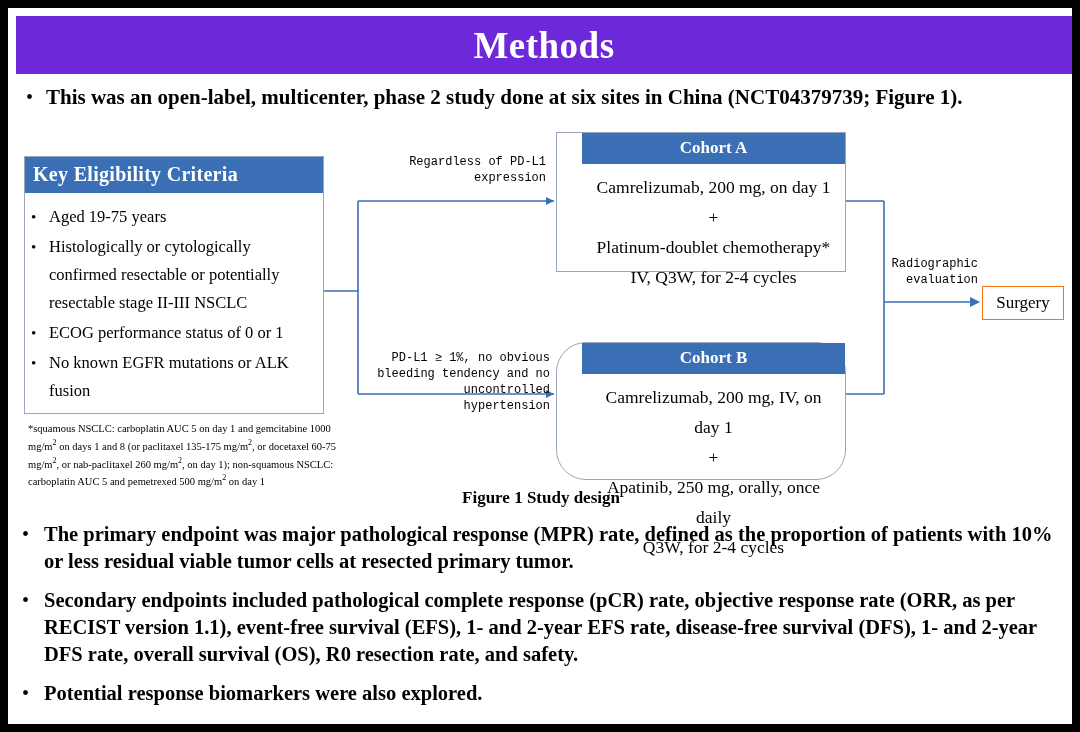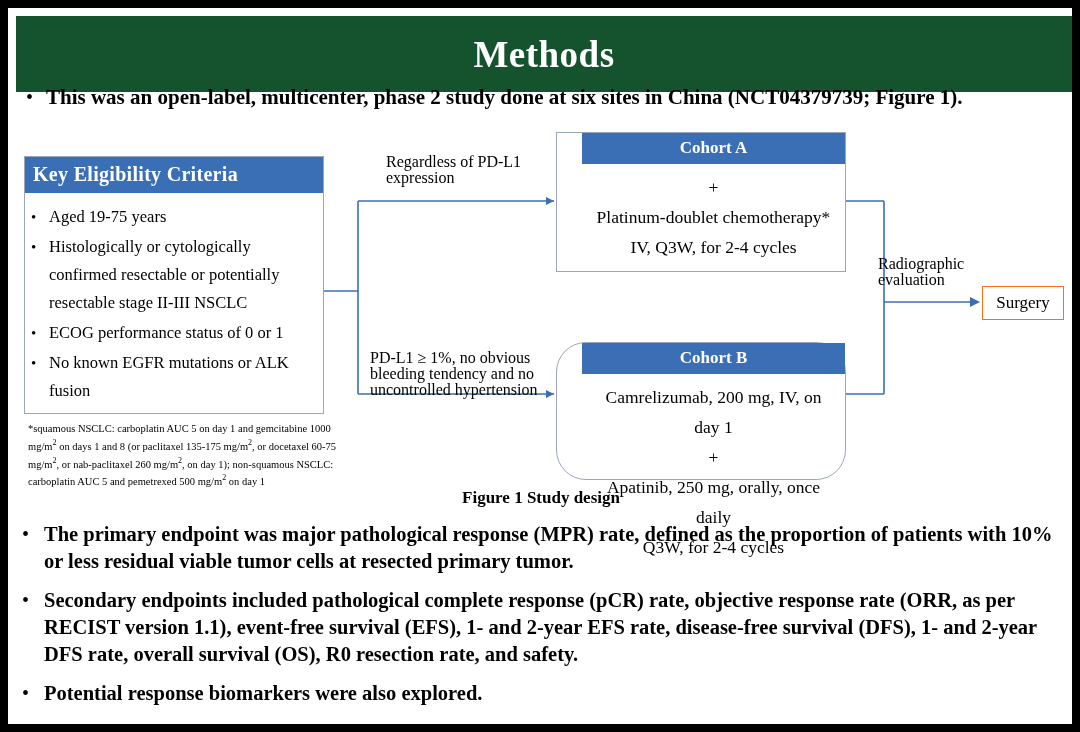--- a/index.html
+++ b/index.html
@@ -20,22 +20,22 @@
     width: 1064px;
     height: 716px;
     background: #ffffff;
     overflow: hidden;
   }
   .title-bar {
     position: absolute;
     left: 8px;
     top: 8px;
     width: 1056px;
-    height: 76px;
-    background: #14532d;
+    height: 58px;
+    background: #6d28d9;
     color: #ffffff;
     font-family: "Liberation Serif", serif;
     font-weight: bold;
     font-size: 37px;
     display: flex;
     align-items: center;
     justify-content: center;
     letter-spacing: 0.5px;
   }
   .bullet-row {
@@ -136,24 +136,25 @@
     color: #000;
   }
   .cohort-a {
     left: 538px; top: 6px; width: 290px; height: 140px;
   }
   .cohort-b {
     left: 538px; top: 216px; width: 290px; height: 138px; border-radius: 30px;
   }
   .ann {
     position: absolute;
-    font-size: 16px;
+    font-size: 12px;
     line-height: 16px;
-    text-align: left;
-    color: #000;
+    text-align: right;
+    color: #000;
+    font-family: Liberation Mono, monospace;
   }
   .ann-pdl1-top { left: 368px; top: 28px; width: 160px; }
   .ann-pdl1-bottom { left: 352px; top: 224px; width: 180px; }
   .ann-radio { left: 860px; top: 130px; width: 100px; }
   .surgery-box {
     position: absolute;
     left: 964px;
     top: 160px;
     width: 80px;
     height: 32px;
@@ -246,20 +247,21 @@
 
     <div class="footnote">*squamous NSCLC: carboplatin AUC 5 on day 1 and gemcitabine 1000 mg/m<sup>2</sup> on days 1 and 8 (or paclitaxel 135-175 mg/m<sup>2</sup>, or docetaxel 60-75 mg/m<sup>2</sup>, or nab-paclitaxel 260 mg/m<sup>2</sup>, on day 1); non-squamous NSCLC: carboplatin AUC 5 and pemetrexed 500 mg/m<sup>2</sup> on day 1</div>
 
     <div class="ann ann-pdl1-top">Regardless  of PD-L1 expression</div>
     <div class="ann ann-pdl1-bottom">PD-L1 ≥ 1%, no obvious bleeding tendency  and no uncontrolled  hypertension</div>
     <div class="ann ann-radio">Radiographic evaluation</div>
 
     <div class="cohort-box cohort-a">
       <div class="cohort-header">Cohort A</div>
       <div class="cohort-body">
+        <div>Camrelizumab, 200 mg, on day 1</div>
         <div>+</div>
         <div>Platinum-doublet chemotherapy*</div>
         <div>IV, Q3W, for 2-4 cycles</div>
       </div>
     </div>
 
     <div class="cohort-box cohort-b">
       <div class="cohort-header">Cohort B</div>
       <div class="cohort-body">
         <div>Camrelizumab, 200 mg, IV, on day 1</div>

